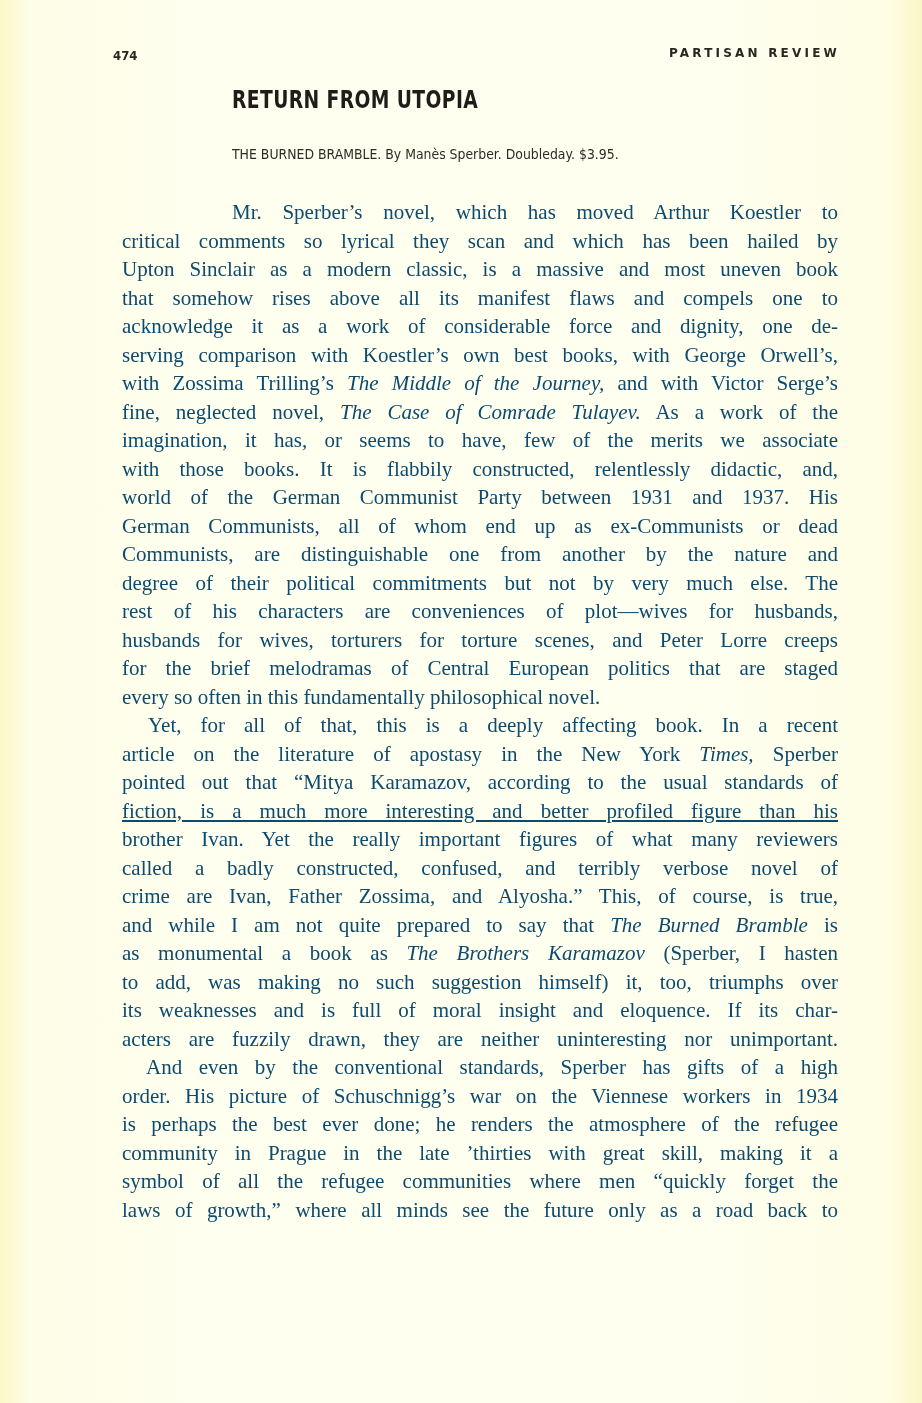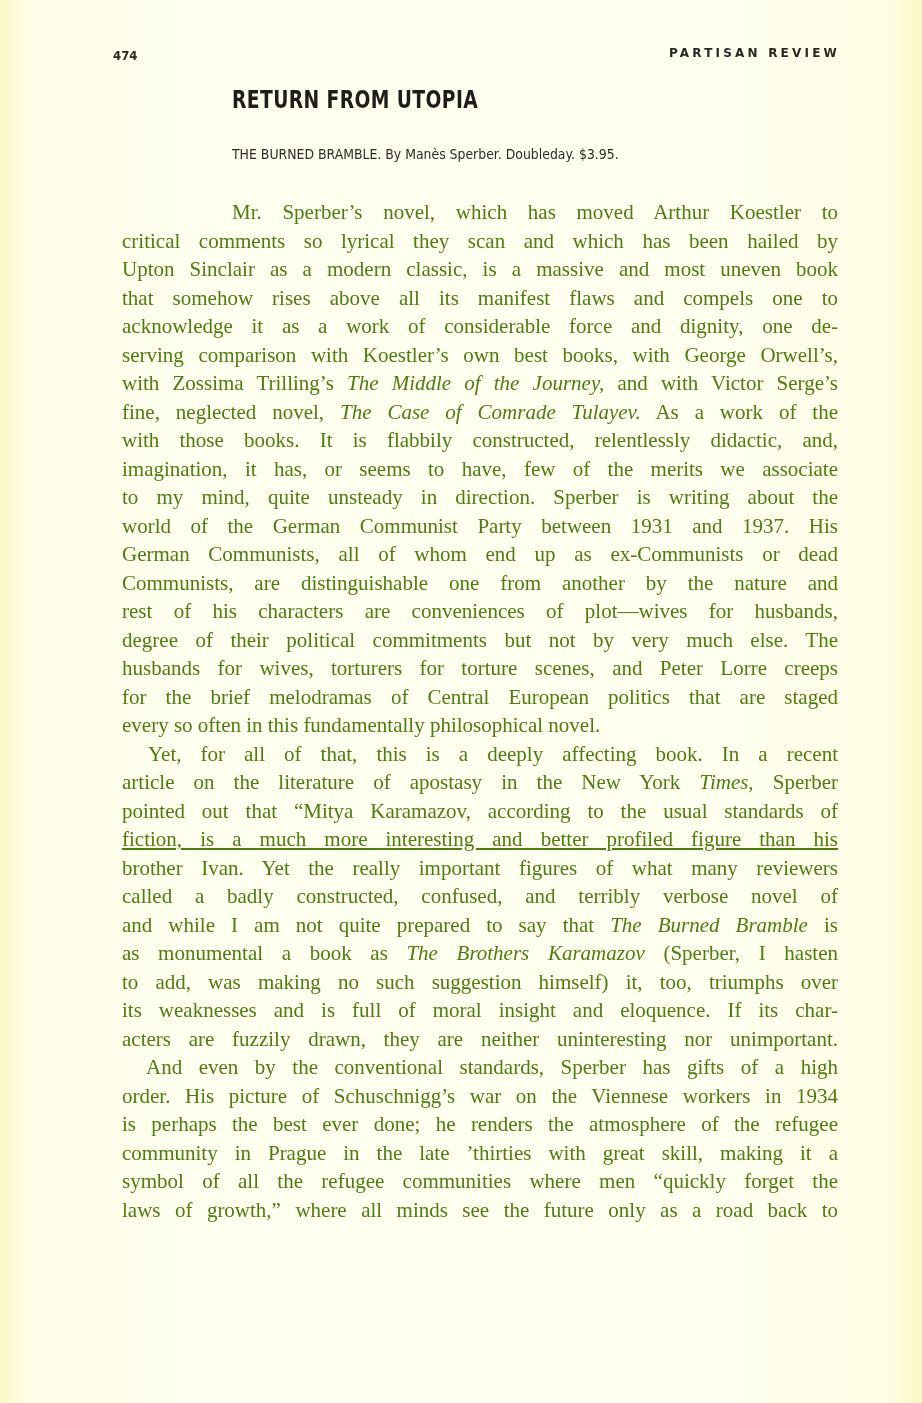--- a/index.html
+++ b/index.html
@@ -24,21 +24,21 @@
     letter-spacing: 0.5px; color: #1f1c1a;
   }
   .subtitle {
     position: absolute; left: 232px; top: 146px;
     font-family: "DejaVu Sans", sans-serif; font-size: 14.5px;
     transform: scaleX(0.86); transform-origin: left; color: #2e2a26;
   }
   .body {
     position: absolute; left: 122px; top: 198px; width: 716px;
     font-family: "Liberation Serif", serif; font-size: 21px; line-height: 28.5px;
-    text-align: justify; color: #4d7c0f;
+    text-align: justify; color: #0c4a6e;
   }
   .para { margin: 0; text-indent: 0; }
   .para.p1 { text-indent: 110px; }
   .para.p2 { text-indent: 26px; }
   .line { display: block; text-align: justify; text-align-last: justify; white-space: nowrap; }
   .line.last { text-align-last: left; }
   .line.lastpage { text-align-last: justify; }
   .it { font-style: italic; }
 </style>
 </head>
@@ -56,39 +56,39 @@
   <div class="body">
     <div class="para p1" style="text-indent: 0px;">
         <span class="line" style="text-indent: 110px;"><span>Mr. Sperber’s novel, which has moved Arthur Koestler to</span></span>
         <span class="line" style="text-indent: 0px;"><span>critical comments so lyrical they scan and which has been hailed by</span></span>
         <span class="line" style="text-indent: 0px;"><span>Upton Sinclair as a modern classic, is a massive and most uneven book</span></span>
         <span class="line" style="text-indent: 0px;"><span>that somehow rises above all its manifest flaws and compels one to</span></span>
         <span class="line" style="text-indent: 0px;"><span>acknowledge it as a work of considerable force and dignity, one de-</span></span>
         <span class="line" style="text-indent: 0px;"><span>serving comparison with Koestler’s own best books, with George Orwell’s,</span></span>
         <span class="line" style="text-indent: 0px;"><span>with Zossima Trilling’s </span><span class="it">The Middle of the Journey,</span><span> and with Victor Serge’s</span></span>
         <span class="line" style="text-indent: 0px;"><span>fine, neglected novel, </span><span class="it">The Case of Comrade Tulayev.</span><span> As a work of the</span></span>
+        <span class="line" style="text-indent: 0px;"><span>imagination, it has, or seems to have, few of the merits we associate</span></span>
         <span class="line" style="text-indent: 0px;"><span>with those books. It is flabbily constructed, relentlessly didactic, and,</span></span>
-        <span class="line" style="text-indent: 0px;"><span>imagination, it has, or seems to have, few of the merits we associate</span></span>
-        <span class="line" style="text-indent: 0px;"><span>to my mind, quite unsteady in direction. Sperber is writing about the</span></span>
         <span class="line" style="text-indent: 0px;"><span>world of the German Communist Party between 1931 and 1937. His</span></span>
         <span class="line" style="text-indent: 0px;"><span>German Communists, all of whom end up as ex-Communists or dead</span></span>
         <span class="line" style="text-indent: 0px;"><span>Communists, are distinguishable one from another by the nature and</span></span>
+        <span class="line" style="text-indent: 0px;"><span>degree of their political commitments but not by very much else. The</span></span>
         <span class="line" style="text-indent: 0px;"><span>rest of his characters are conveniences of plot—wives for husbands,</span></span>
-        <span class="line" style="text-indent: 0px;"><span>degree of their political commitments but not by very much else. The</span></span>
         <span class="line" style="text-indent: 0px;"><span>husbands for wives, torturers for torture scenes, and Peter Lorre creeps</span></span>
         <span class="line" style="text-indent: 0px;"><span>for the brief melodramas of Central European politics that are staged</span></span>
         <span class="line last" style="text-indent: 0px;"><span>every so often in this fundamentally philosophical novel.</span></span>
       </div>
     <div class="para p2" style="text-indent: 0px;">
         <span class="line" style="text-indent: 26px;"><span>Yet, for all of that, this is a deeply affecting book. In a recent</span></span>
         <span class="line" style="text-indent: 0px;"><span>article on the literature of apostasy in the New York </span><span class="it">Times,</span><span> Sperber</span></span>
         <span class="line" style="text-indent: 0px;"><span>pointed out that “Mitya Karamazov, according to the usual standards of</span></span>
         <span class="line" style="text-indent: 0px; text-decoration: underline;"><span>fiction, is a much more interesting and better profiled figure than his</span></span>
         <span class="line" style="text-indent: 0px;"><span>brother Ivan. Yet the really important figures of what many reviewers</span></span>
         <span class="line" style="text-indent: 0px;"><span>called a badly constructed, confused, and terribly verbose novel of</span></span>
+        <span class="line" style="text-indent: 0px;"><span>crime are Ivan, Father Zossima, and Alyosha.” This, of course, is true,</span></span>
         <span class="line" style="text-indent: 0px;"><span>and while I am not quite prepared to say that </span><span class="it">The Burned Bramble</span><span> is</span></span>
         <span class="line" style="text-indent: 0px;"><span>as monumental a book as </span><span class="it">The Brothers Karamazov</span><span> (Sperber, I hasten</span></span>
         <span class="line" style="text-indent: 0px;"><span>to add, was making no such suggestion himself) it, too, triumphs over</span></span>
         <span class="line" style="text-indent: 0px;"><span>its weaknesses and is full of moral insight and eloquence. If its char-</span></span>
         <span class="line" style="text-indent: 0px;"><span>acters are fuzzily drawn, they are neither uninteresting nor unimportant.</span></span>
         <span class="line" style="text-indent: 0px; margin-left: 24px;"><span>And even by the conventional standards, Sperber has gifts of a high</span></span>
         <span class="line" style="text-indent: 0px;"><span>order. His picture of Schuschnigg’s war on the Viennese workers in 1934</span></span>
         <span class="line" style="text-indent: 0px;"><span>is perhaps the best ever done; he renders the atmosphere of the refugee</span></span>
         <span class="line" style="text-indent: 0px;"><span>community in Prague in the late ’thirties with great skill, making it a</span></span>
         <span class="line" style="text-indent: 0px;"><span>symbol of all the refugee communities where men “quickly forget the</span></span>

